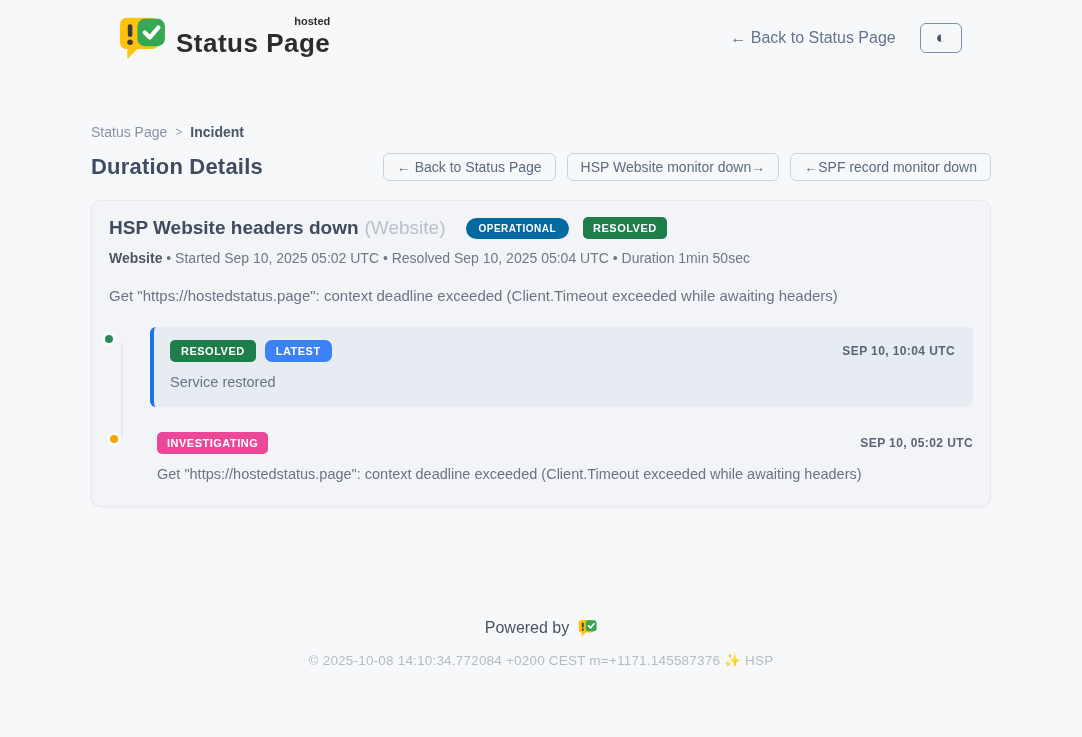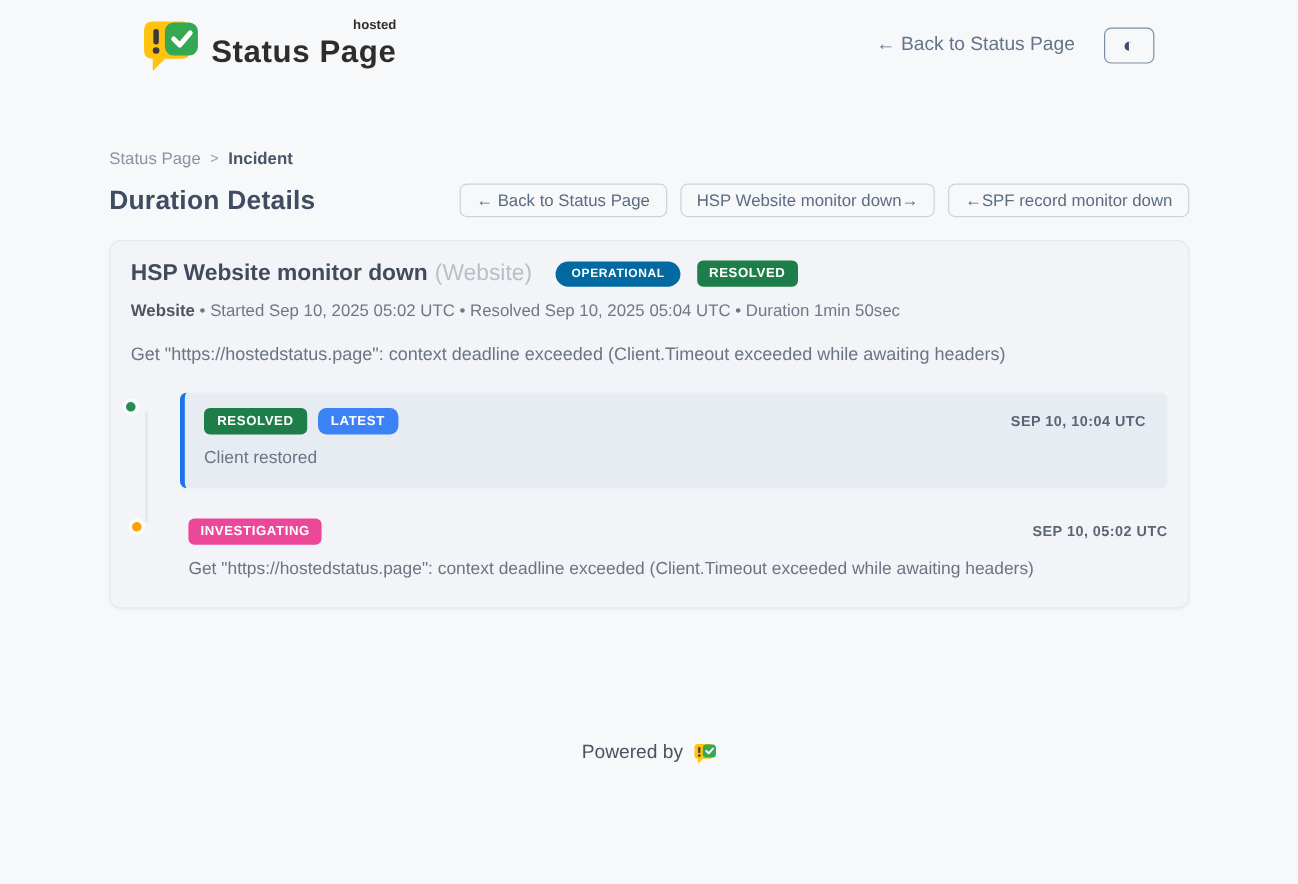--- a/index.html
+++ b/index.html
@@ -241,41 +241,41 @@
     <div class="page-title">Duration Details</div>
     <div class="nav-buttons">
       <button class="nav-btn">← Back to Status Page</button>
       <button class="nav-btn">HSP Website monitor down→</button>
       <button class="nav-btn">←SPF record monitor down</button>
     </div>
   </div>
 
   <div class="card">
     <div class="card-title-row">
-      <span class="incident-title">HSP Website monitor down</span>
+      <span class="incident-title">HSP Website headers down</span>
       <span class="incident-component">(Website)</span>
       <span class="badge badge-operational">OPERATIONAL</span>
       <span class="badge badge-resolved-title">RESOLVED</span>
     </div>
     <div class="meta-line">
       <span class="meta-bold">Website</span><span> • Started Sep 10, 2025 05:02 UTC • Resolved Sep 10, 2025 05:04 UTC • Duration 1min 50sec</span>
     </div>
     <div class="description">Get "https://hostedstatus.page": context deadline exceeded (Client.Timeout exceeded while awaiting headers)</div>
 
     <div class="timeline">
       <div class="timeline-line"></div>
 
       <div class="timeline-entry entry-highlight">
         <span class="timeline-dot dot-green"></span>
         <div class="entry-head">
           <span class="badge badge-resolved">RESOLVED</span>
           <span class="badge badge-latest">LATEST</span>
           <span class="entry-time">SEP 10, 10:04 UTC</span>
         </div>
-        <div class="entry-message">Client restored</div>
+        <div class="entry-message">Service restored</div>
       </div>
 
       <div class="timeline-entry entry-plain">
         <span class="timeline-dot dot-orange"></span>
         <div class="entry-head">
           <span class="badge badge-investigating">INVESTIGATING</span>
           <span class="entry-time">SEP 10, 05:02 UTC</span>
         </div>
         <div class="entry-message">Get "https://hostedstatus.page": context deadline exceeded (Client.Timeout exceeded while awaiting headers)</div>
       </div>
@@ -287,13 +287,14 @@
   <div class="powered">
     <span>Powered by</span>
     <svg class="powered-icon" viewBox="0 0 52 48">
       <path d="M10 2 L36 2 Q44 2 44 10 L44 28 Q44 36 36 36 L21 36 L10 47 L10 36 Q2 36 2 28 L2 10 Q2 2 10 2 Z" fill="#ffc20e"></path>
       <rect x="21" y="3" width="30" height="30" rx="8" fill="#34a853"></rect>
       <rect x="10.5" y="9" width="5" height="14" rx="2.5" fill="#3a3a3a"></rect>
       <circle cx="13" cy="28.5" r="3" fill="#3a3a3a"></circle>
       <path d="M29 18 L34.5 23.5 L44 12.5" fill="none" stroke="#ffffff" stroke-width="4.5" stroke-linecap="round" stroke-linejoin="round"></path>
     </svg>
   </div>
+  <div class="copyright">© 2025-10-08 14:10:34.772084 +0200 CEST m=+1171.145587376 ✨ HSP</div>
 </div>
 
 </body></html>

